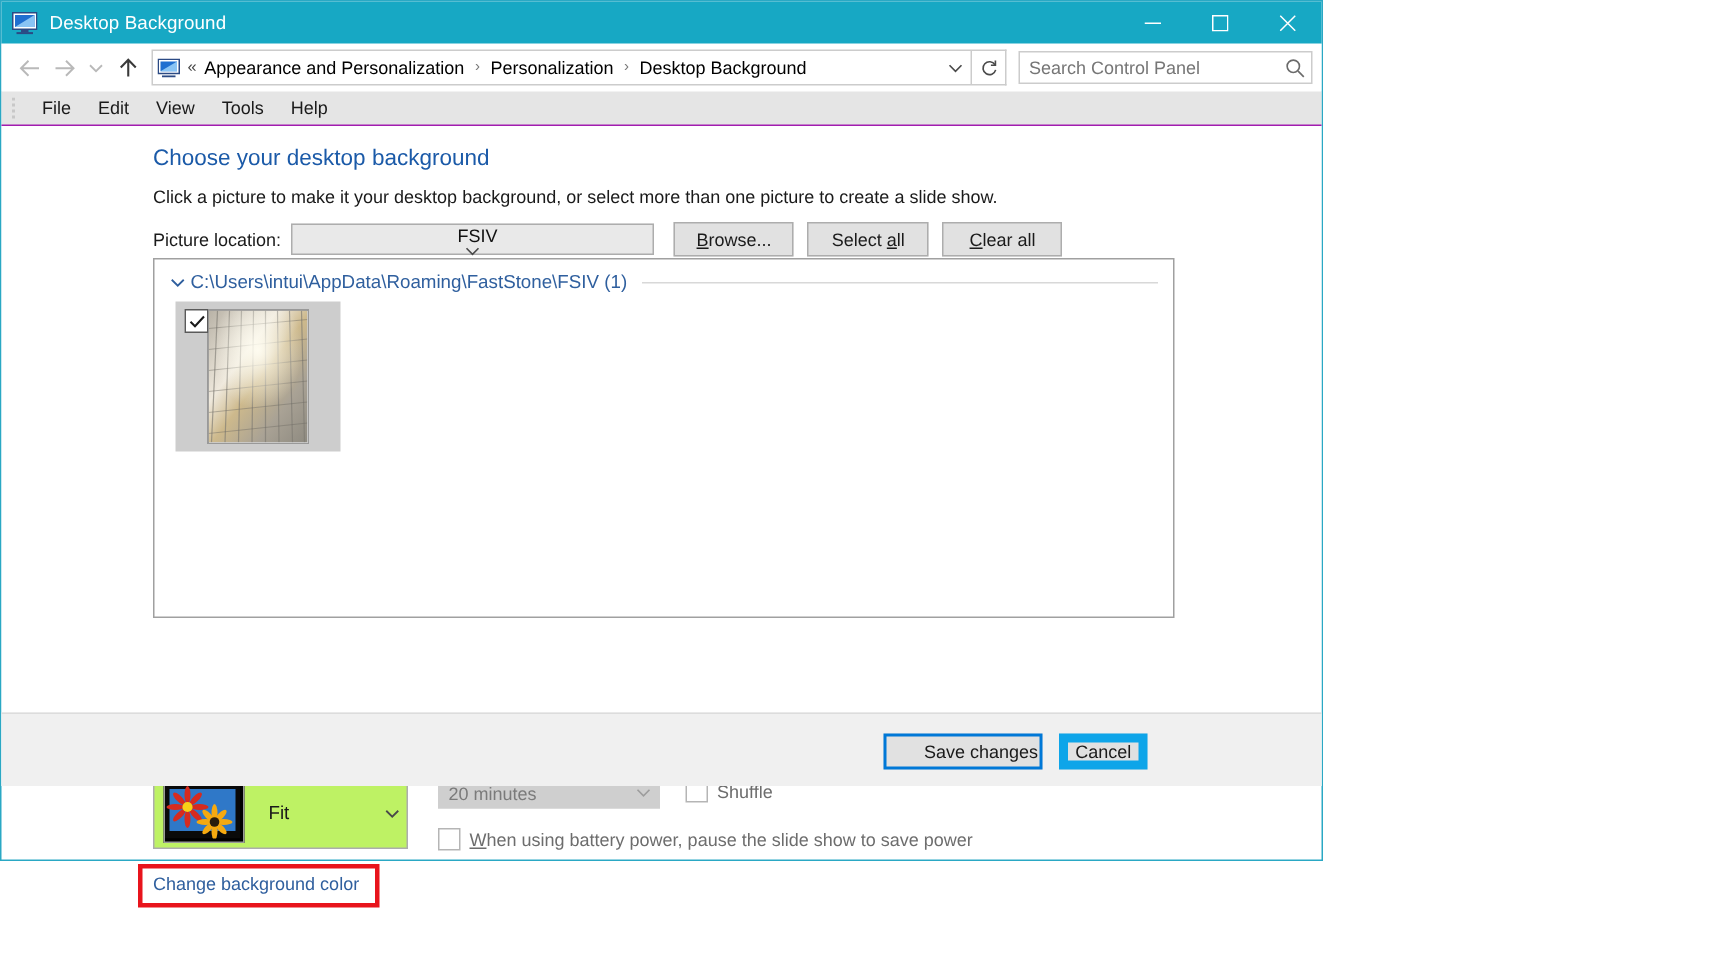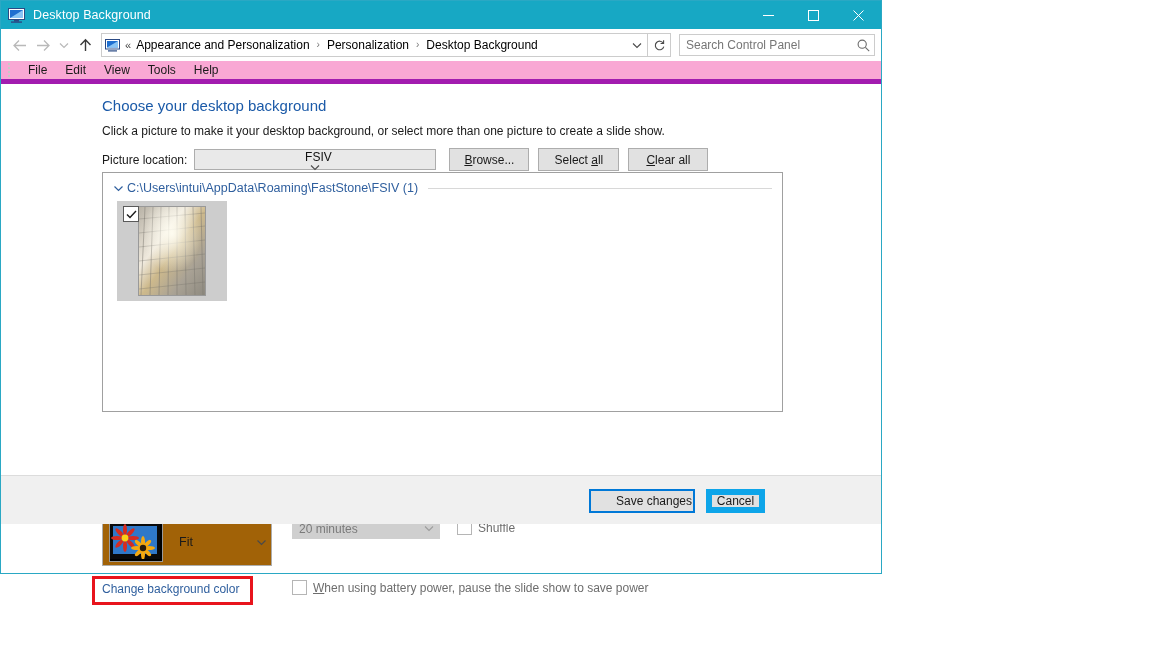--- a/index.html
+++ b/index.html
@@ -129,24 +129,24 @@
     padding-left: 6px;
     background: transparent;
     min-width: 0;
   }
   #search-input::placeholder { color: #767676; opacity: 1; }
   #search-icon-wrap { width: 22px; display: flex; align-items: center; justify-content: center; }
 
   
   #menubar {
     height: 23px;
-    background: #f9a8d4;
+    background: #e5e5e5;
     display: flex;
     align-items: center;
-    border-bottom: 5px solid #a21caf;
+    border-bottom: 1px solid #a21caf;
     padding-left: 6px;
     box-sizing: border-box;
   }
   #menu-grip {
     width: 6px; height: 15px;
     margin-right: 6px;
     flex: 0 0 auto;
   }
   .menuitem {
     font-size: 12px;
@@ -262,21 +262,21 @@
   #pos-label {
     position: absolute;
     left: 101px; top: 413px;
     font-size: 12px; color: #1a1a1a;
   }
   #pos-select {
     position: absolute;
     left: 101px; top: 434px;
     width: 170px; height: 48px;
     border: 1px solid #adadad;
-    background: #a16207;
+    background: #bef264;
     display: flex; align-items: center;
     box-sizing: border-box;
   }
   #pos-thumb {
     width: 52px; height: 38px;
     margin-left: 6px;
     border: 1px solid #9a9a9a;
     flex: 0 0 auto;
     position: relative;
     overflow: hidden;
@@ -295,21 +295,21 @@
     width: 148px; height: 21px;
     border: 1px solid #cfcfcf;
     background: #cfcfcf;
     display: flex; align-items: center;
     box-sizing: border-box;
   }
   #every-value { font-size: 12px; color: #7b7b7b; padding-left: 6px; flex: 1 1 auto; }
 
   .cbrow { position: absolute; display: flex; align-items: center; }
   #shuffle-row { left: 456px; top: 436px; }
-  #battery-row { left: 291px; top: 496px; }
+  #battery-row { left: 291px; top: 468px; }
   .cbox {
     width: 13px; height: 13px;
     border: 1px solid #b5b5b5;
     background: #ffffff;
     flex: 0 0 auto;
   }
   .cblabel { font-size: 12px; color: #6d6d6d; margin-left: 6px; }
 
   #bgcolor-link {
     position: absolute;

